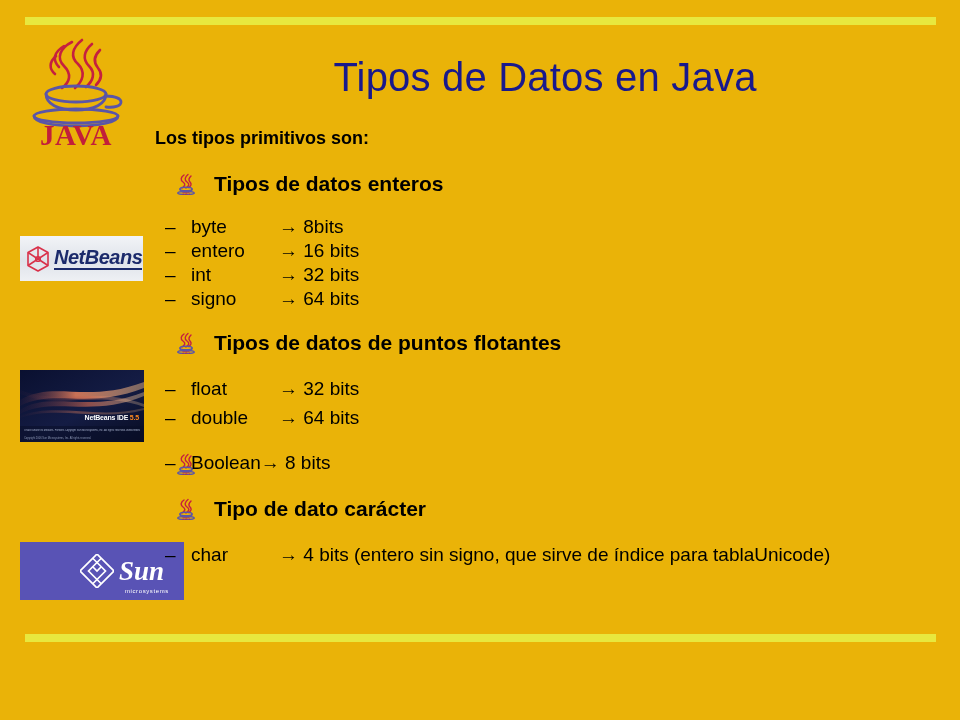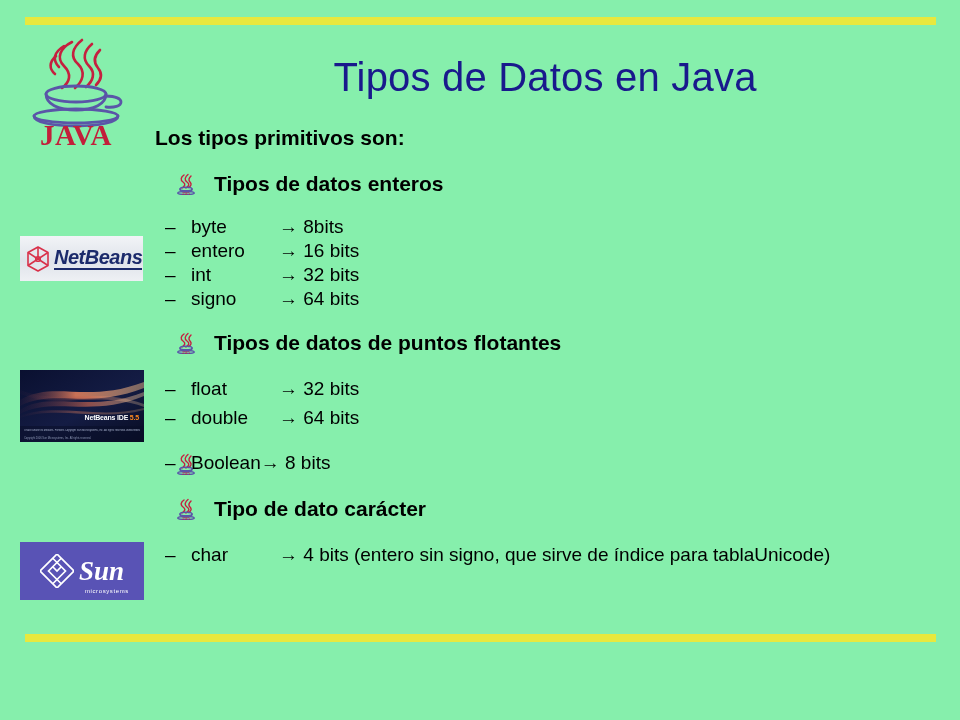--- a/index.html
+++ b/index.html
@@ -11,21 +11,21 @@
     width: 960px;
     height: 720px;
     background: #ffffff;
     font-family: "Liberation Sans", sans-serif;
     overflow: hidden;
   }
   .slide {
     position: relative;
     width: 960px;
     height: 720px;
-    background: #86efac;
+    background: #eab308;
   }
 
   
   .rule {
     position: absolute;
     left: 25px;
     width: 911px;
     height: 8px;
     background: #e8e83e;
   }
@@ -126,20 +126,21 @@
     color: #8d97b4;
     white-space: nowrap;
   }
 
   
   .logo-sun {
     top: 542px;
     width: 124px;
     height: 58px;
     background: #5953b5;
+    padding-left: 40px;
   }
   .sun-inner {
     position: relative;
     width: 100%; height: 100%;
     display: flex;
     align-items: center;
     justify-content: center;
   }
   .sun-word {
     font-family: "Liberation Serif", serif;
@@ -165,21 +166,21 @@
 
   
   .content {
     position: absolute;
     left: 155px;
     top: 124px;
     width: 800px;
   }
 
   .lead {
-    font-size: 21px;
+    font-size: 18px;
     font-weight: bold;
     color: #000000;
     line-height: 28px;
     margin: 0 0 12px 0;
   }
 
   .l1 {
     position: relative;
     padding-left: 43px;
     font-size: 21px;

